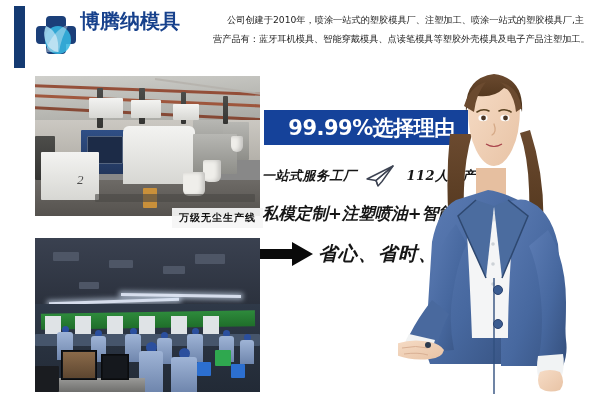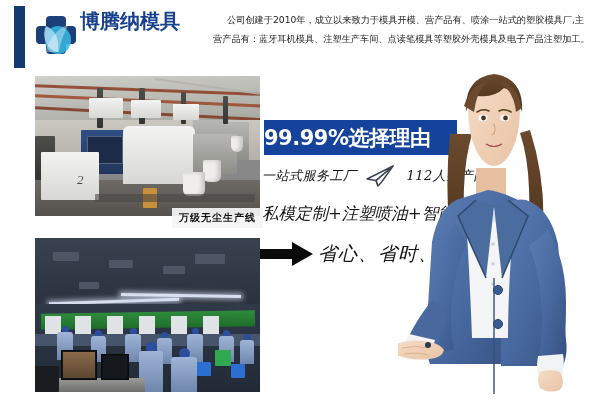--- a/index.html
+++ b/index.html
@@ -178,38 +178,39 @@
   }
 
   
   #right-panel {
     position: absolute;
     left: 258px; top: 100px;
     width: 342px; height: 200px;
   }
   .blue-banner {
     position: absolute;
-    left: 6px; top: 20px;
+    left: 6px; top: 10px;
     width: 193px; height: 35px;
     background: #15429A;
     display: flex;
     align-items: center;
-    justify-content: flex-start;
+    justify-content: center;
+    padding-left: 11px;
   }
   .blue-banner-text {
     color: #ffffff;
     font-family: "DejaVu Sans", sans-serif;
     font-size: 21px;
     font-weight: bold;
     letter-spacing: -0.5px;
     white-space: nowrap;
   }
   .kai {
     font-family: "DejaVu Serif", "Liberation Serif", serif;
-    font-weight: normal;
+    font-weight: bold;
     color: #161616;
     font-style: italic;
   }
   .row-2 {
     position:absolute; left:4px; top:64px;
     display:flex; align-items:center;
   }
   .row-2 .t1 { font-size: 13px; letter-spacing: 0.5px; }
   .row-2 .t2 { font-size: 13px; letter-spacing: 0.5px; margin-left: 6px;}
   .plane-icon {
@@ -252,22 +253,22 @@
         <path d="M10 14 q14 6 12 26 q-10 -2 -13 -12 q-2 -8 1 -14 z" fill="#9FD6EE" opacity="0.92"></path>
         <path d="M9 40 q8 -22 24 -28 q-8 14 -10 28 z" fill="#ffffff" opacity="0.35"></path>
       </svg>
     </div>
 
     <div class="logo-text">
       <div class="logo-title">博腾纳模具</div>
     </div>
 
     <div class="header-desc">
-      <span class="l1">公司创建于2010年，成立以来致力于模具开模、营产品有、喷涂一站式的塑胶模具厂,主</span>
-      <span class="l2">营产品有：蓝牙耳机模具、注塑生产车间、点读笔模具等塑胶外壳模具及电子产品注塑加工。</span>
+      <span class="l1">公司创建于2010年，喷涂一站式的塑胶模具厂、注塑加工、喷涂一站式的塑胶模具厂,主</span>
+      <span class="l2">营产品有：蓝牙耳机模具、智能穿戴模具、点读笔模具等塑胶外壳模具及电子产品注塑加工。</span>
     </div>
   </div>
 
   <div class="photo" id="photo-top">
     <div class="p1-ceiling"></div>
     <div class="p1-pipe" style="left:-4px; top:8px;  width:235px; transform: rotate(2.2deg);"></div>
     <div class="p1-pipe" style="left:-4px; top:18px; width:235px; transform: rotate(2.6deg); background:#9a4528;"></div>
     <div class="p1-pipe" style="left:-4px; top:30px; width:235px; transform: rotate(3.0deg); background:#7e3620;"></div>
     <div class="p1-pipe" style="left:120px; top:2px; width:110px; height:2px; transform: rotate(8deg); background:#b5b2ac;"></div>
     <div class="p1-wall"></div>

